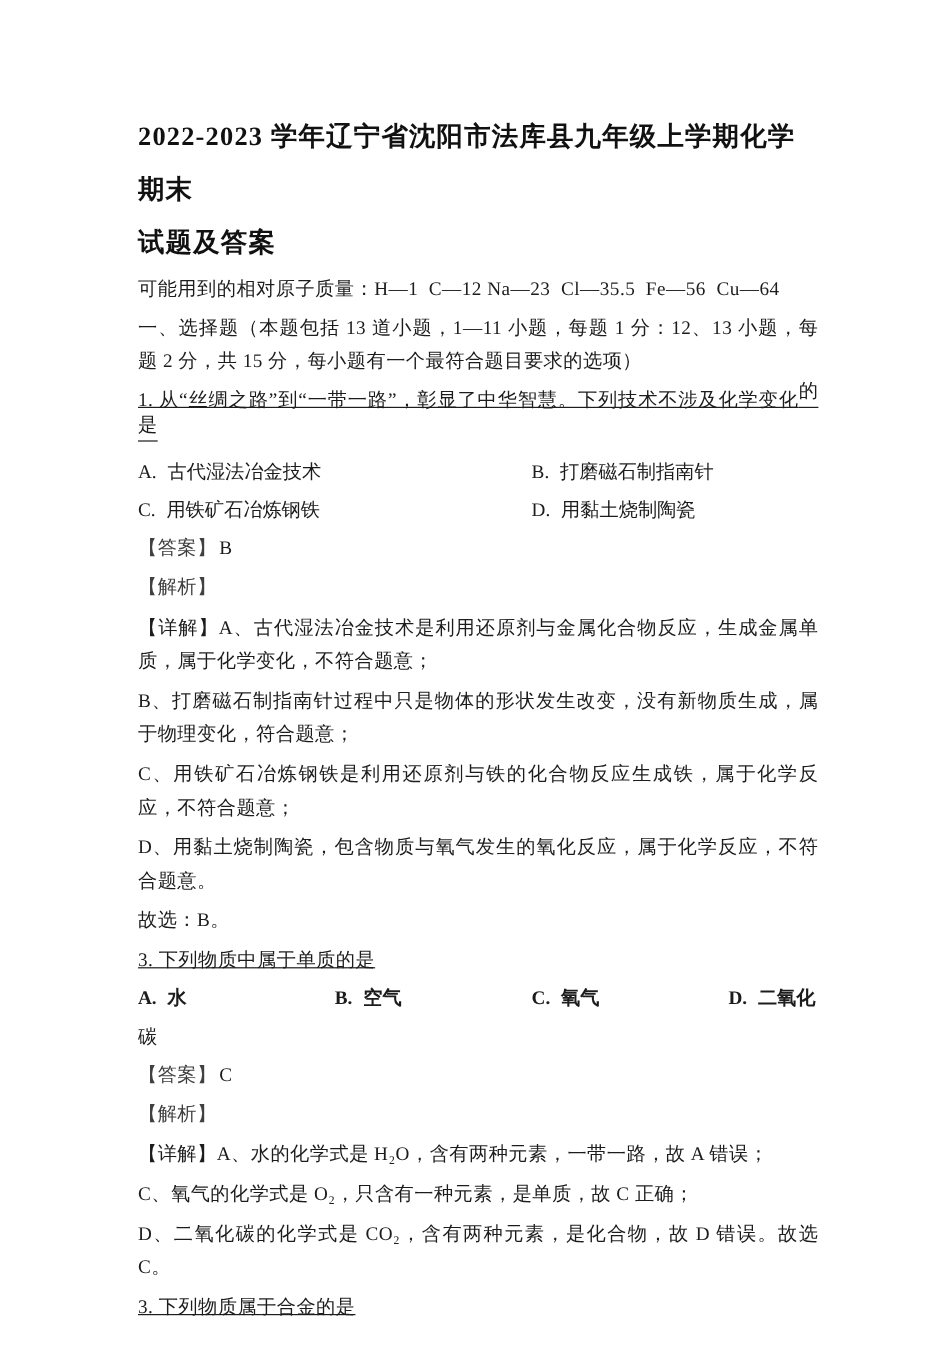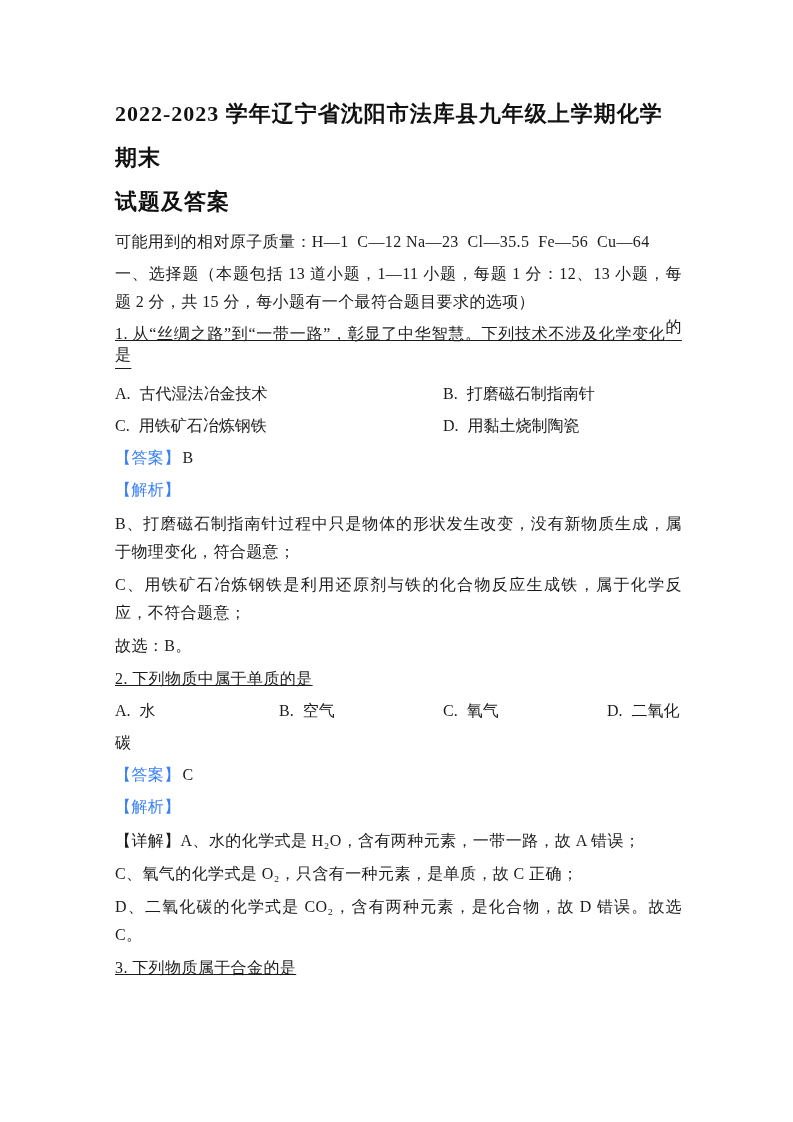--- a/index.html
+++ b/index.html
@@ -47,30 +47,30 @@
     display: flex;
     font-size: 16px;
     line-height: 28px;
     margin: 0 12px 4px 0;
   }
   .opt-row .opt {
     flex: 0 0 auto;
     white-space: nowrap;
   }
   .opt-row.cols2 .opt { width: 328px; }
-  .opt-row.cols4 .opt { width: 164px; }
+  .opt-row.cols4 .opt { width: 164px; font-weight: bold; }
   .opt-row .opt:last-child { width: auto; }
   .opt-label { margin-right: 9px; }
   .overflow-line {
     font-size: 16px;
     line-height: 28px;
     margin: 0 0 4px 0;
   }
   .marker {
-    color: #3b82f6;
+    color: #404040;
   }
   .answer-letter { margin-left: 2px; }
   .analysis-line { margin-bottom: 6px; }
   .detail { margin-bottom: 5px; }
   .question { margin: 0; }
 </style>
 </head>
 <body>
 
 <div class="page">
@@ -92,27 +92,29 @@
       <div class="opt"><span class="opt-label">B.</span><span>打磨磁石制指南针</span></div>
     </div>
     <div class="opt-row cols2">
       <div class="opt"><span class="opt-label">C.</span><span>用铁矿石冶炼钢铁</span></div>
       <div class="opt"><span class="opt-label">D.</span><span>用黏土烧制陶瓷</span></div>
     </div>
 
     <p class="para answer-line"><span class="marker">【答案】</span><span class="answer-letter">B</span></p>
     <p class="para analysis-line"><span class="marker">【解析】</span></p>
 
+    <p class="para detail">【详解】A、古代湿法冶金技术是利用还原剂与金属化合物反应，生成金属单质，属于化学变化，不符合题意；</p>
     <p class="para detail">B、打磨磁石制指南针过程中只是物体的形状发生改变，没有新物质生成，属于物理变化，符合题意；</p>
     <p class="para detail">C、用铁矿石冶炼钢铁是利用还原剂与铁的化合物反应生成铁，属于化学反应，不符合题意；</p>
+    <p class="para detail">D、用黏土烧制陶瓷，包含物质与氧气发生的氧化反应，属于化学反应，不符合题意。</p>
     <p class="para detail">故选：B。</p>
   </section>
 
   <section class="question">
-    <p class="para stem">2. 下列物质中属于单质的是</p>
+    <p class="para stem">3. 下列物质中属于单质的是</p>
 
     <div class="opt-row cols4">
       <div class="opt"><span class="opt-label">A.</span><span>水</span></div>
       <div class="opt"><span class="opt-label">B.</span><span>空气</span></div>
       <div class="opt"><span class="opt-label">C.</span><span>氧气</span></div>
       <div class="opt"><span class="opt-label">D.</span><span>二氧化</span></div>
     </div>
     <div class="overflow-line">碳</div>
 
     <p class="para answer-line"><span class="marker">【答案】</span><span class="answer-letter">C</span></p>

